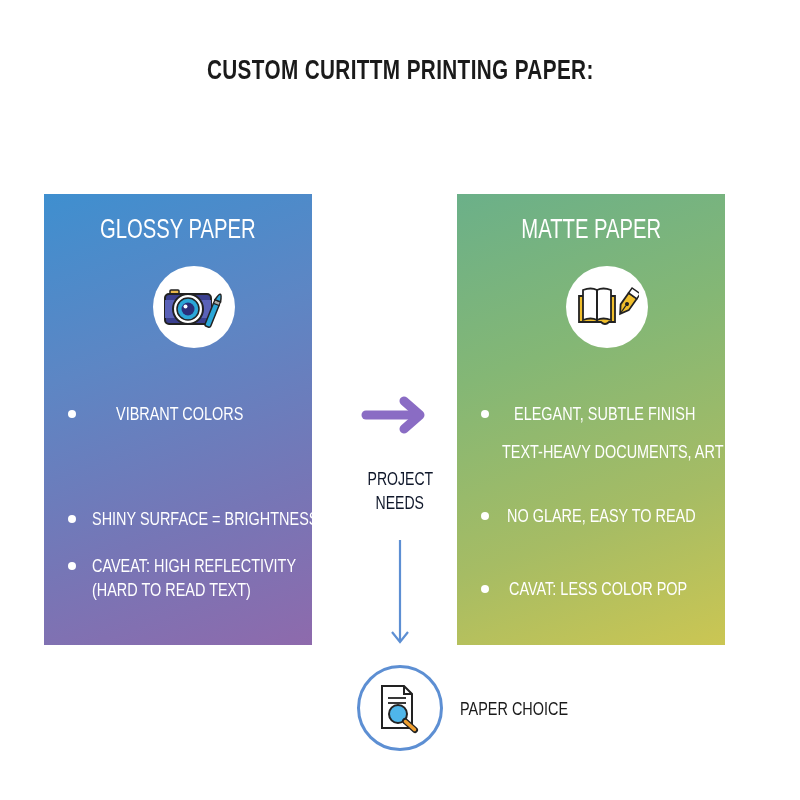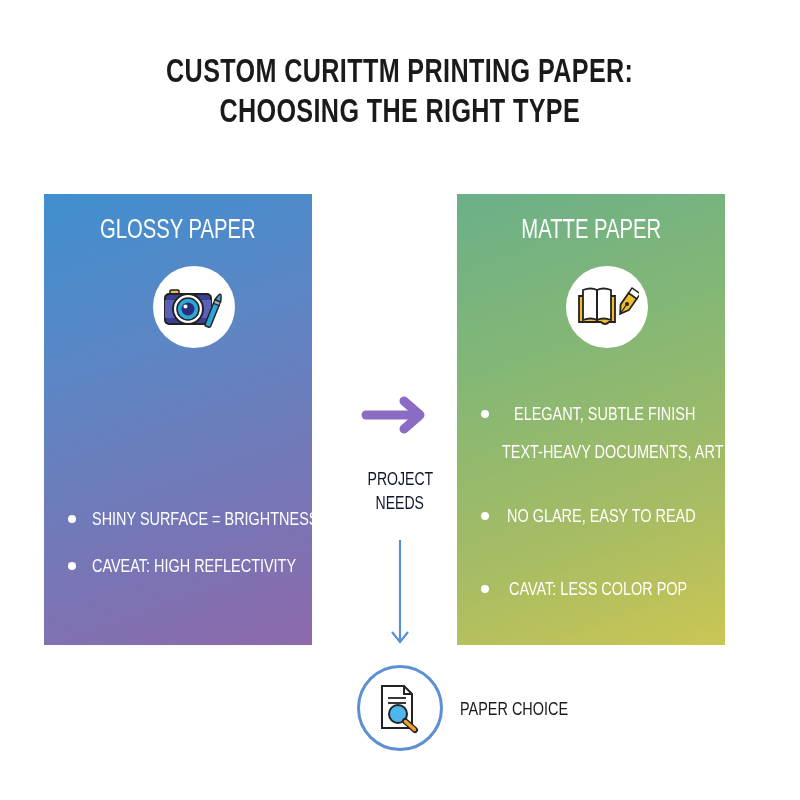--- a/index.html
+++ b/index.html
@@ -4,21 +4,21 @@
 <style>
   html, body { margin: 0; padding: 0; }
   body {
     width: 800px; height: 800px; position: relative; overflow: hidden;
     background: #ffffff;
     font-family: "Liberation Sans", "DejaVu Sans", sans-serif;
   }
   .title {
     position: absolute; left: 0; top: 50px; width: 800px;
     text-align: center; color: #1a1a1a;
-    font-weight: bold; font-size: 34px; line-height: 40px; letter-spacing: 0.5px;
+    font-weight: bold; font-size: 28px; line-height: 40px; letter-spacing: 0.5px;
   }
   .title .line { display: block; }
   .title .line span { display: inline-block; transform: scaleX(0.74); transform-origin: center; white-space: nowrap; }
 
   .panel {
     position: absolute; top: 194px; width: 268px; height: 451px;
     color: #ffffff;
   }
   .panel.glossy {
     left: 44px;
@@ -63,21 +63,20 @@
     white-space: nowrap;
     text-align: right;
   }
   .choice-label span { display: inline-block; transform: scaleX(0.76); transform-origin: left center; }
 </style>
 </head>
 <body>
 
 <div class="title">
   <span class="line"><span>CUSTOM CURITTM PRINTING PAPER:</span></span>
-  <span class="line"><span>CHOOSING THE RIGHT TYPE</span></span>
 </div>
 
 <div class="panel glossy">
   <div class="panel-title"><span>GLOSSY PAPER</span></div>
   <div class="icon-circle">
     <svg width="64" height="54" viewBox="0 0 64 54">
       <rect x="8" y="10" width="9" height="5" rx="1" fill="#e8b84a" stroke="#222" stroke-width="1.5"></rect>
       <rect x="3" y="14" width="46" height="30" rx="4" fill="#3a3f8f" stroke="#222" stroke-width="2"></rect>
       <rect x="3" y="20" width="46" height="18" fill="#5a62b8"></rect>
       <circle cx="26" cy="29" r="15" fill="#fff" stroke="#222" stroke-width="2"></circle>
@@ -85,27 +84,34 @@
       <circle cx="26" cy="29" r="6.5" fill="#2a2f7a"></circle>
       <circle cx="23.5" cy="26.5" r="2" fill="#fff"></circle>
       <g transform="rotate(22 52 30)">
         <rect x="49" y="22" width="6" height="26" rx="2" fill="#2ba7d8" stroke="#222" stroke-width="1.5"></rect>
         <rect x="49" y="20" width="6" height="4" fill="#aaa" stroke="#222" stroke-width="1.2"></rect>
         <path d="M49 20 Q52 6 55 20 Z" fill="#2ba7d8" stroke="#222" stroke-width="1.5"></path>
       </g>
     </svg>
   </div>
 
+  <div class="bullet-row" style="left:24px; top:208px;">
+    <span class="dot" style="left:0; top:8px;"></span>
+    <span class="txt" style="margin-left:48px;">VIBRANT COLORS</span>
+  </div>
   <div class="bullet-row" style="left:24px; top:360px;">
     <span class="dot" style="left:0; top:8px;"></span>
     <span class="txt" style="margin-left:24px;">CAVEAT: HIGH REFLECTIVITY</span>
   </div>
   <div class="bullet-row" style="left:24px; top:313px;">
     <span class="dot" style="left:0; top:8px;"></span>
     <span class="txt" style="margin-left:24px;">SHINY SURFACE = BRIGHTNESS</span>
+  </div>
+  <div class="bullet-row" style="left:48px; top:384px;">
+    <span class="txt">(HARD TO READ TEXT)</span>
   </div>
 </div>
 
 <div class="panel matte">
   <div class="panel-title"><span>MATTE PAPER</span></div>
   <div class="icon-circle">
     <svg width="64" height="50" viewBox="0 0 64 50">
       <path d="M4 14 L4 40 L26 40 Q30 44 34 40 L40 40 L40 14 Z" fill="#f0be2c" stroke="#222" stroke-width="1.8"></path>
       <path d="M8 8 Q16 5 22 8 L22 38 Q16 35 8 38 Z" fill="#fff" stroke="#222" stroke-width="1.8"></path>
       <path d="M22 8 Q28 5 36 8 L36 38 Q28 35 22 38 Z" fill="#fff" stroke="#222" stroke-width="1.8"></path>

